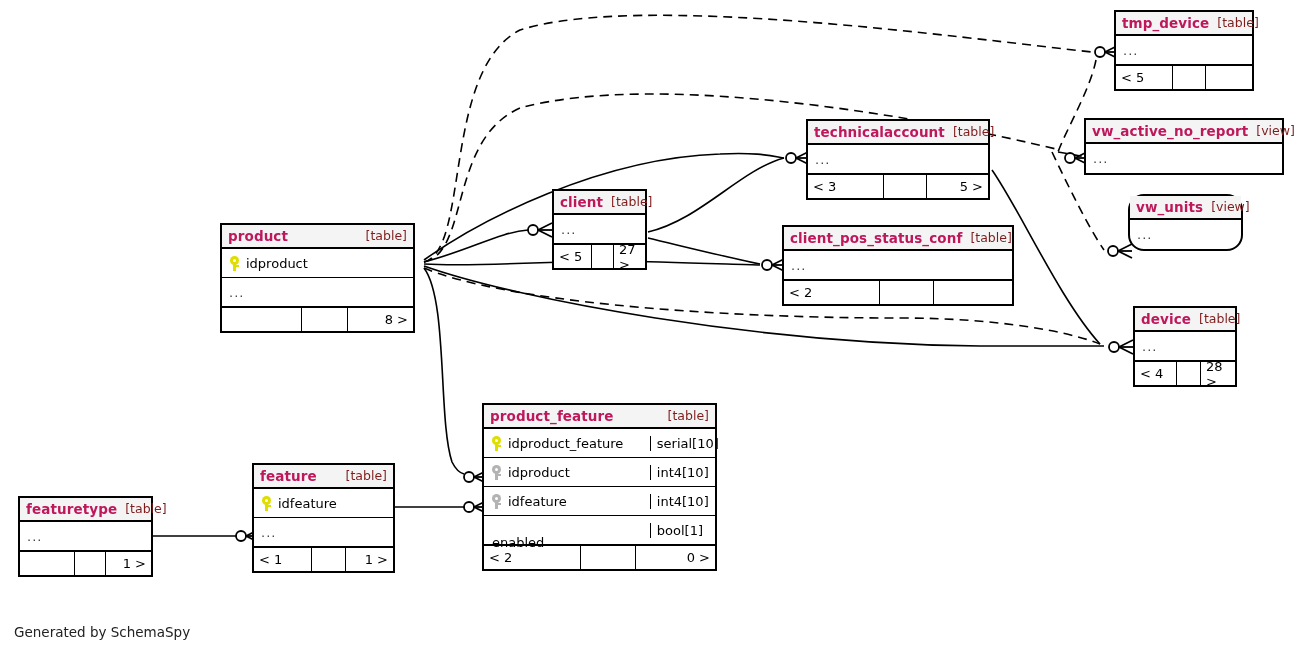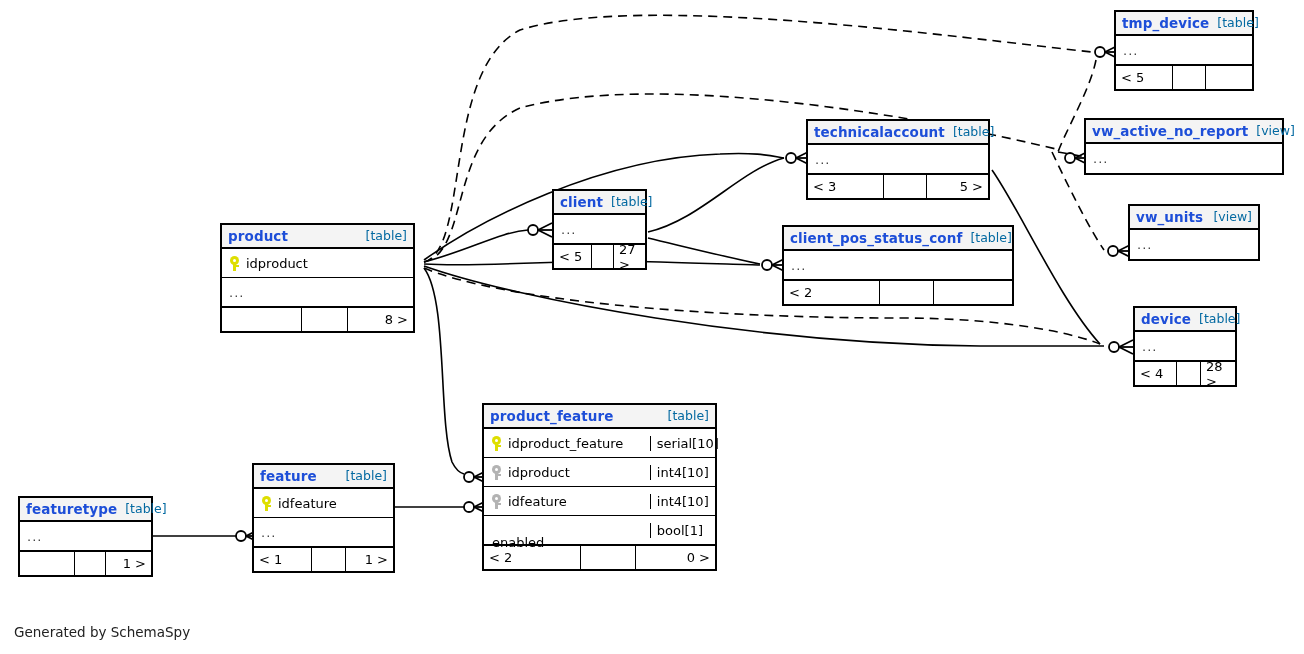--- a/index.html
+++ b/index.html
@@ -23,24 +23,24 @@
   }
   .node .title{
     display:flex;align-items:center;justify-content:space-between;
     background:#f4f4f4;
     border-bottom:2px solid #000;
     padding:2px 6px 3px 6px;
     height:24px;box-sizing:border-box;
     white-space:nowrap;
   }
   .node .title .nm{
-    font-weight:bold;font-size:13.5px;color:#1d4ed8;letter-spacing:0.1px;
+    font-weight:bold;font-size:13.5px;color:#be185d;letter-spacing:0.1px;
   }
   .node .title .ty{
-    font-size:12.5px;color:#0369a1;padding-left:8px;
+    font-size:12.5px;color:#7f1d1d;padding-left:8px;
   }
   .row{
     display:flex;align-items:center;
     height:29px;box-sizing:border-box;
     border-bottom:1px solid #000;
     font-size:13px;color:#000;
     white-space:nowrap;
   }
   .row:last-child{border-bottom:none;}
   .row .cname{
@@ -203,21 +203,21 @@
         <div class="title">
           <span class="nm">vw_active_no_report</span>
           <span class="ty">[view]</span>
         </div>
         <div class="row ell">
           <div class="cname">
             <span>...</span>
           </div>
         </div>
       </div>
-      <div class="node" style="left: 1128px; top: 204px; width: 132px;">
+      <div class="node" style="left: 1128px; top: 194px; width: 115px; border-radius: 16px;">
         <div class="title">
           <span class="nm">vw_units</span>
           <span class="ty">[view]</span>
         </div>
         <div class="row ell">
           <div class="cname">
             <span>...</span>
           </div>
         </div>
       </div>

